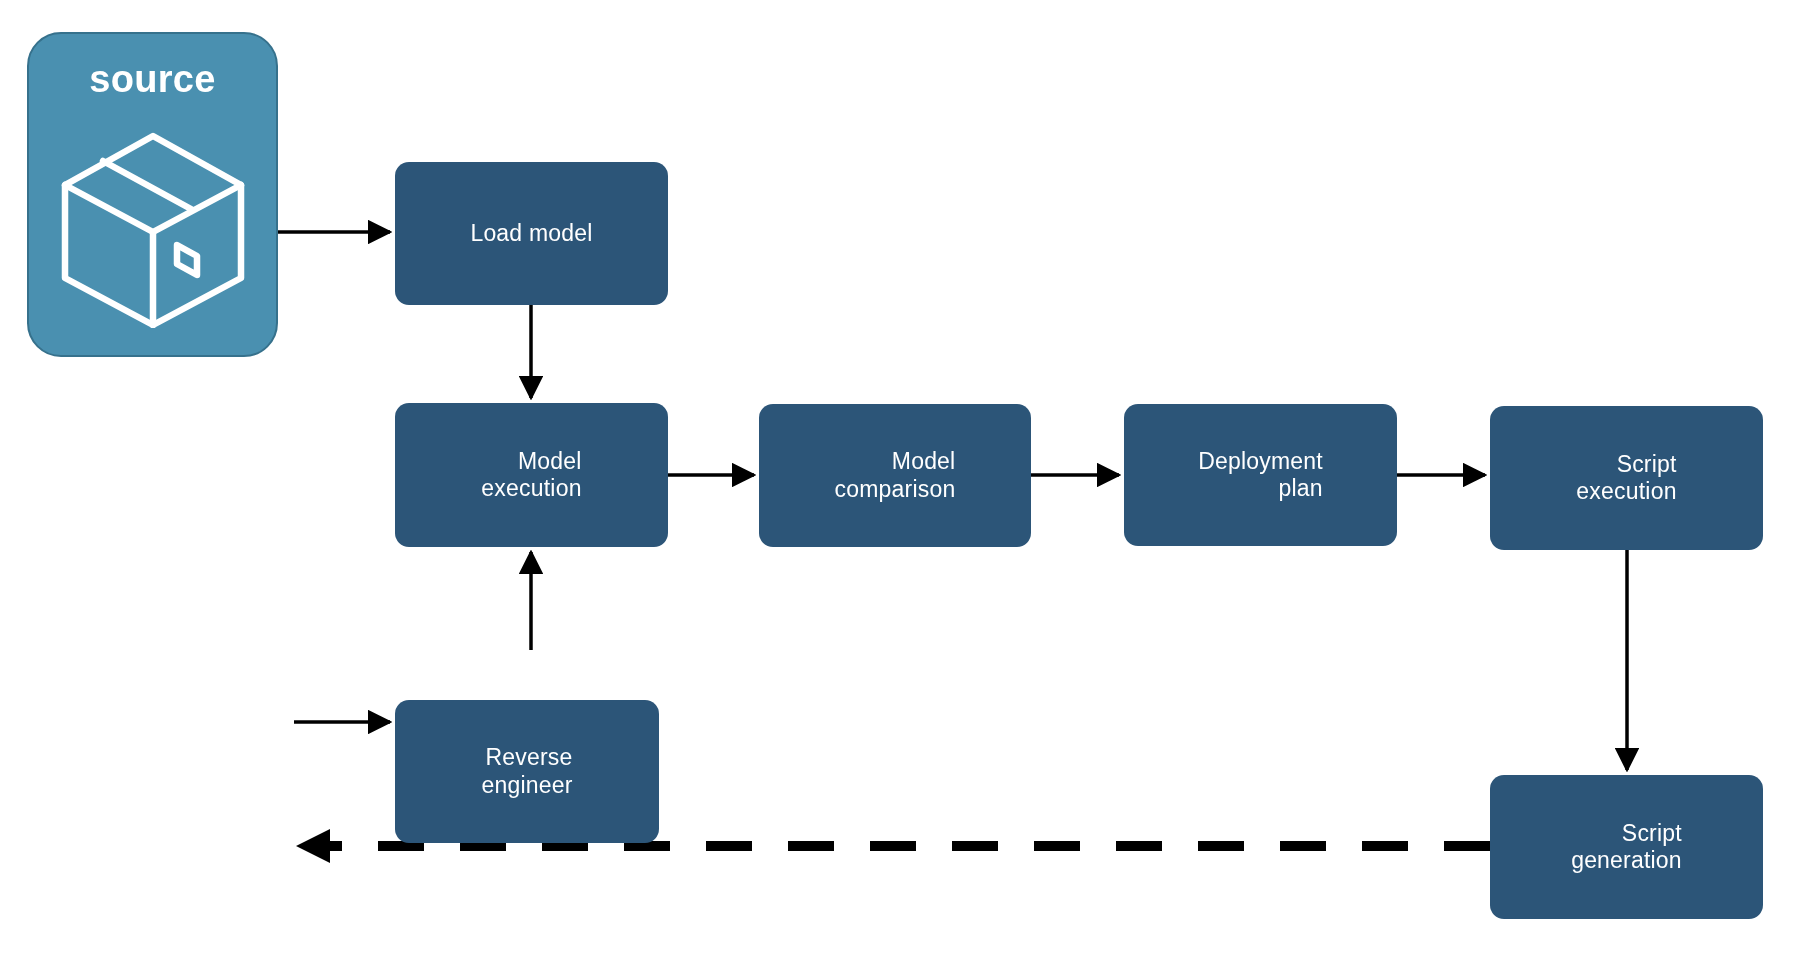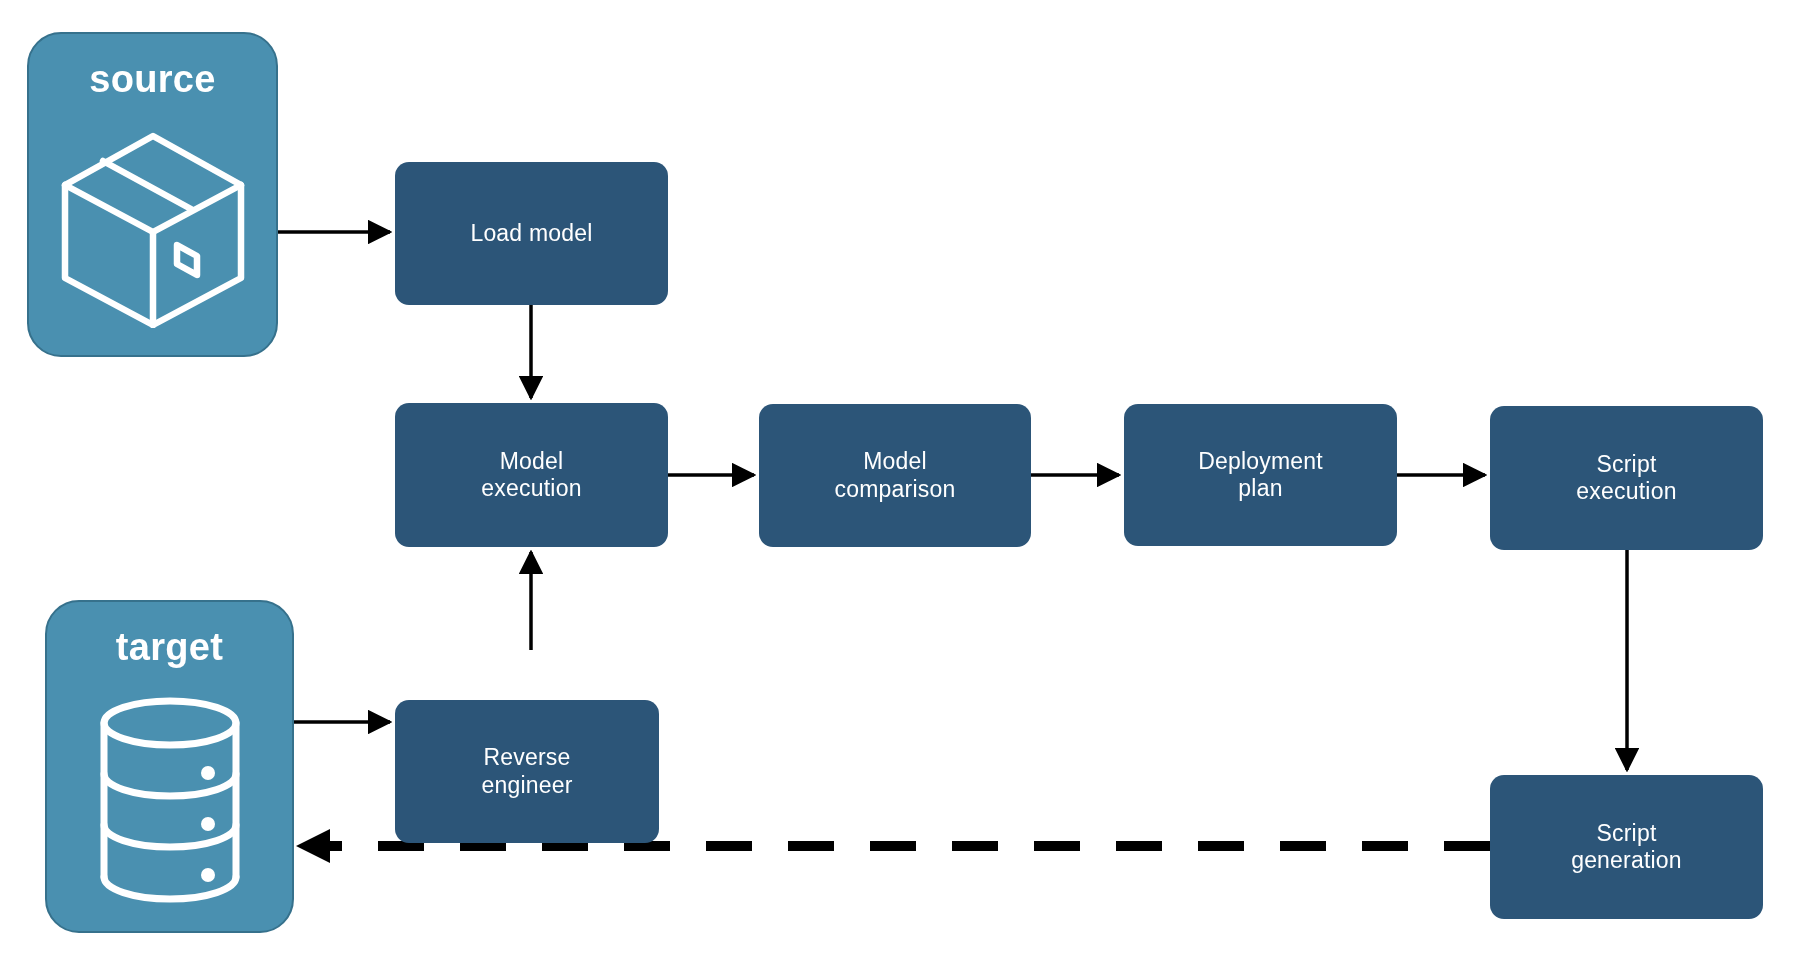--- a/index.html
+++ b/index.html
@@ -25,21 +25,21 @@
     width: 1800px;
     height: 959px;
     pointer-events: none;
   }
   .node {
     position: absolute;
     box-sizing: border-box;
     display: flex;
     align-items: center;
     justify-content: center;
-    text-align: center;
+    text-align: right;
     color: #ffffff;
   }
   
   .proc {
     background: #2c5578;
     border-radius: 14px;
     font-size: 23px;
     line-height: 1.18;
     font-weight: 400;
     letter-spacing: .2px;
@@ -128,38 +128,20 @@
           <path d="M 95 104 L 95 197"></path>
 
           <path d="M 45 33 L 133 81"></path>
 
           <path d="M 119 117 L 139 128 L 139 147 L 119 136 Z"></path>
         </g>
       </svg>
     </div>
   </div>
 
-  <div class="node endpoint" id="node-target">
-    <div class="ep-label">target</div>
-    <div class="ep-icon">
-      <svg width="160" height="210" viewBox="0 0 160 210" xmlns="http://www.w3.org/2000/svg">
-        <g fill="none" stroke="#ffffff" stroke-width="7" stroke-linejoin="round" stroke-linecap="round">
-          <ellipse cx="80" cy="28" rx="66" ry="22"></ellipse>
-          <path d="M 14 28 L 14 182"></path>
-          <path d="M 146 28 L 146 182"></path>
-          <path d="M 14 182 A 66 22 0 0 0 146 182"></path>
-          <path d="M 14 79 A 66 22 0 0 0 146 79"></path>
-          <path d="M 14 130 A 66 22 0 0 0 146 130"></path>
-        </g>
-        <circle cx="118" cy="78" r="7" fill="#ffffff"></circle>
-        <circle cx="118" cy="129" r="7" fill="#ffffff"></circle>
-        <circle cx="118" cy="180" r="7" fill="#ffffff"></circle>
-      </svg>
-    </div>
-  </div>
 
   <div class="node proc" id="node-load-model">
     <span>Load model</span>
   </div>
 
   <div class="node proc" id="node-model-comp">
     <span>
       <span>Model</span><br>
       <span>execution</span>
     </span>

